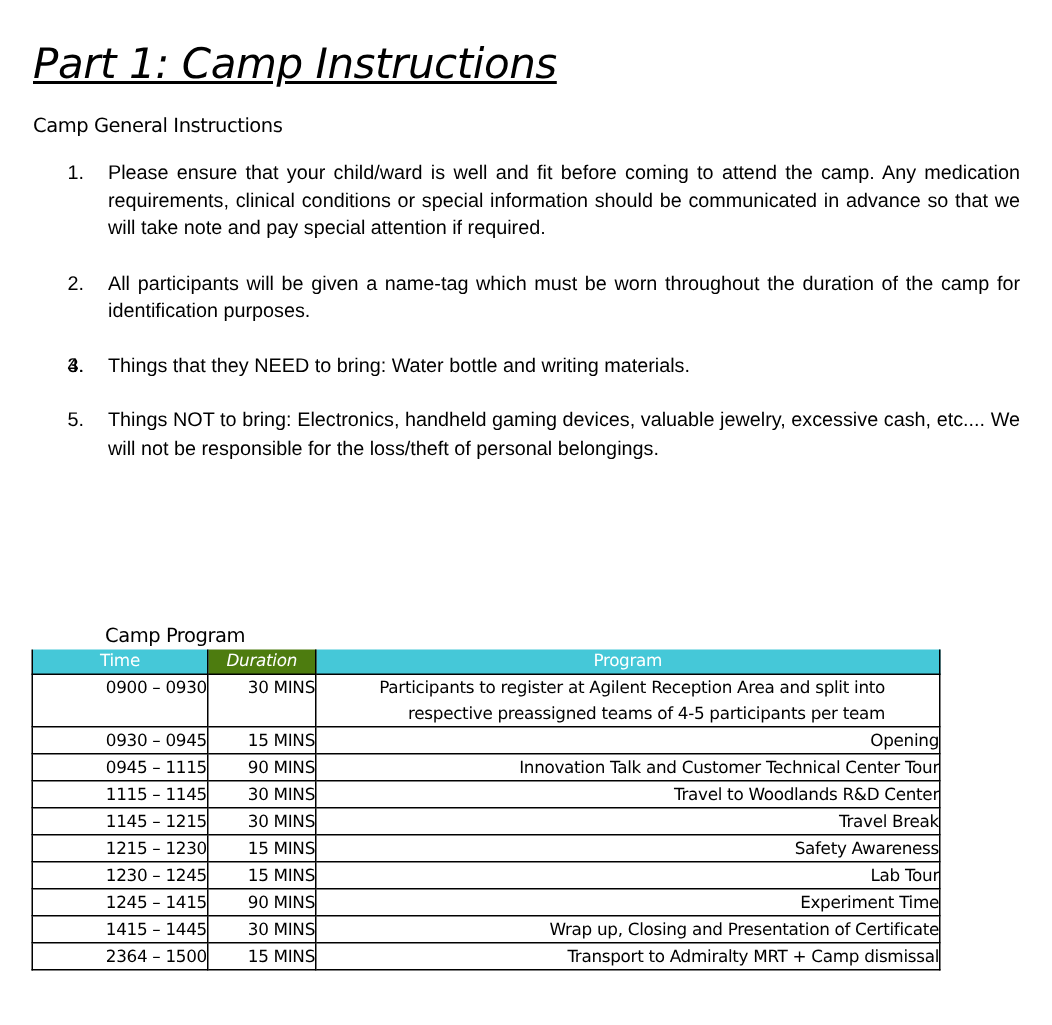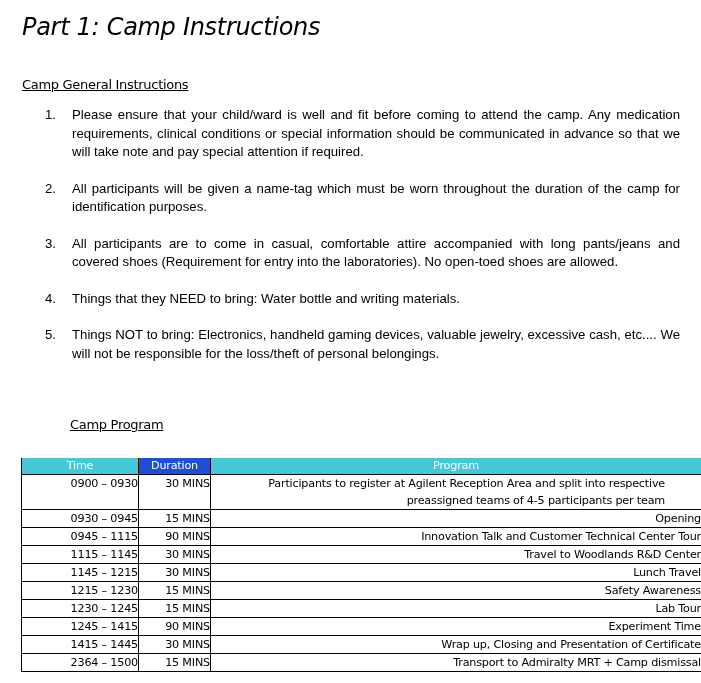--- a/index.html
+++ b/index.html
@@ -1,53 +1,53 @@
 <!DOCTYPE html>
 <html><head>
 <meta charset="utf-8">
 <style>
   html, body { margin:0; padding:0; background:#ffffff; }
   body { width:701px; height:683px; position:relative; overflow:hidden; color:#000; font-family:"Liberation Sans", sans-serif; }
-  .title { position:absolute; left:22px; top:13px; font-size:24px; font-style:italic; font-family:"DejaVu Sans", sans-serif; letter-spacing:-0.3px; }
-  .section { position:absolute; left:22px; font-size:13px; text-decoration:underline; font-family:"DejaVu Sans", sans-serif; letter-spacing:-0.3px; }
+  .title { position:absolute; left:22px; top:26px; font-size:28px; font-style:italic; font-family:"DejaVu Sans", sans-serif; letter-spacing:-0.3px;text-decoration:underline; }
+  .section { position:absolute; left:22px; font-size:13px; font-family:"DejaVu Sans", sans-serif; letter-spacing:-0.3px; }
   .list { position:absolute; left:45px; top:106px; width:635px; margin:0; padding:0; list-style:none; }
   .list li { position:relative; padding-left:27px; font-size:13.2px; line-height:18.5px; text-align:justify; margin-bottom:18px; font-family:"Liberation Sans", sans-serif; transform-origin:left; }
   .list li .num { position:absolute; left:0; top:0; }
-  table { position:absolute; left:21px; top:458px; width:681px; border-collapse:collapse; font-family:"DejaVu Sans", sans-serif; font-size:11.2px; letter-spacing:-0.2px; }
+  table { position:absolute; left:21px; top:433px; width:606px; border-collapse:collapse; font-family:"DejaVu Sans", sans-serif; font-size:11.2px; letter-spacing:-0.2px; }
   th { background:#45c8d8; color:#fff; font-weight:normal; border:1px solid #000; border-top:none; height:16px; padding:0; line-height:16px; }
   td { border:1px solid #000; text-align:right; padding:0; line-height:17px; vertical-align:top; }
   col.c1 { width:117px; } col.c2 { width:72px; }
 </style>
 </head>
 <body>
 
 <div class="title">Part 1: Camp Instructions</div>
 
 <div class="section" style="top:77px;">Camp General Instructions</div>
 
 <ol class="list">
   <li><span class="num">1.</span><span>Please ensure that your child/ward is well and fit before coming to attend the camp. Any medication requirements, clinical conditions or special information should be communicated in advance so that we will take note and pay special attention if required.</span></li>
   <li><span class="num">2.</span><span>All participants will be given a name-tag which must be worn throughout the duration of the camp for identification purposes.</span></li>
-  <li><span class="num">3.</span><span>All participants are to come in casual, comfortable attire accompanied with long pants/jeans and covered shoes (Requirement for entry into the laboratories). No open-toed shoes are allowed.</span></li>
+  <li><span class="num">3.</span></li>
   <li><span class="num">4.</span><span>Things that they NEED to bring: Water bottle and writing materials.</span></li>
   <li><span class="num">5.</span><span>Things NOT to bring: Electronics, handheld gaming devices, valuable jewelry, excessive cash, etc.... We will not be responsible for the loss/theft of personal belongings.</span></li>
 </ol>
 
 <div class="section" style="top:417px;margin-left:48px;">Camp Program</div>
 
 <table>
   <colgroup>
       <col class="c1">
       <col class="c2">
       <col>
     </colgroup>
   <thead>
     <tr>
       <th style="background: rgb(69, 200, 216);">Time</th>
-      <th style="background: #1d4ed8;">Duration</th>
+      <th style="background: #4d7c0f; font-style: italic;">Duration</th>
       <th style="background: rgb(69, 200, 216);">Program</th>
     </tr>
   </thead>
   <tbody id="tbody">
       <tr>
         <td>0900 – 0930</td>
         <td>30 MINS</td>
         <td style="padding: 0px 36px;">Participants to register at Agilent Reception Area and split into respective preassigned teams of 4-5 participants per team</td>
       </tr>
       <tr>
@@ -61,21 +61,21 @@
         <td>Innovation Talk and Customer Technical Center Tour</td>
       </tr>
       <tr>
         <td>1115 – 1145</td>
         <td>30 MINS</td>
         <td>Travel to Woodlands R&amp;D Center</td>
       </tr>
       <tr>
         <td>1145 – 1215</td>
         <td>30 MINS</td>
-        <td>Lunch Travel</td>
+        <td>Travel Break</td>
       </tr>
       <tr>
         <td>1215 – 1230</td>
         <td>15 MINS</td>
         <td>Safety Awareness</td>
       </tr>
       <tr>
         <td>1230 – 1245</td>
         <td>15 MINS</td>
         <td>Lab Tour</td>

